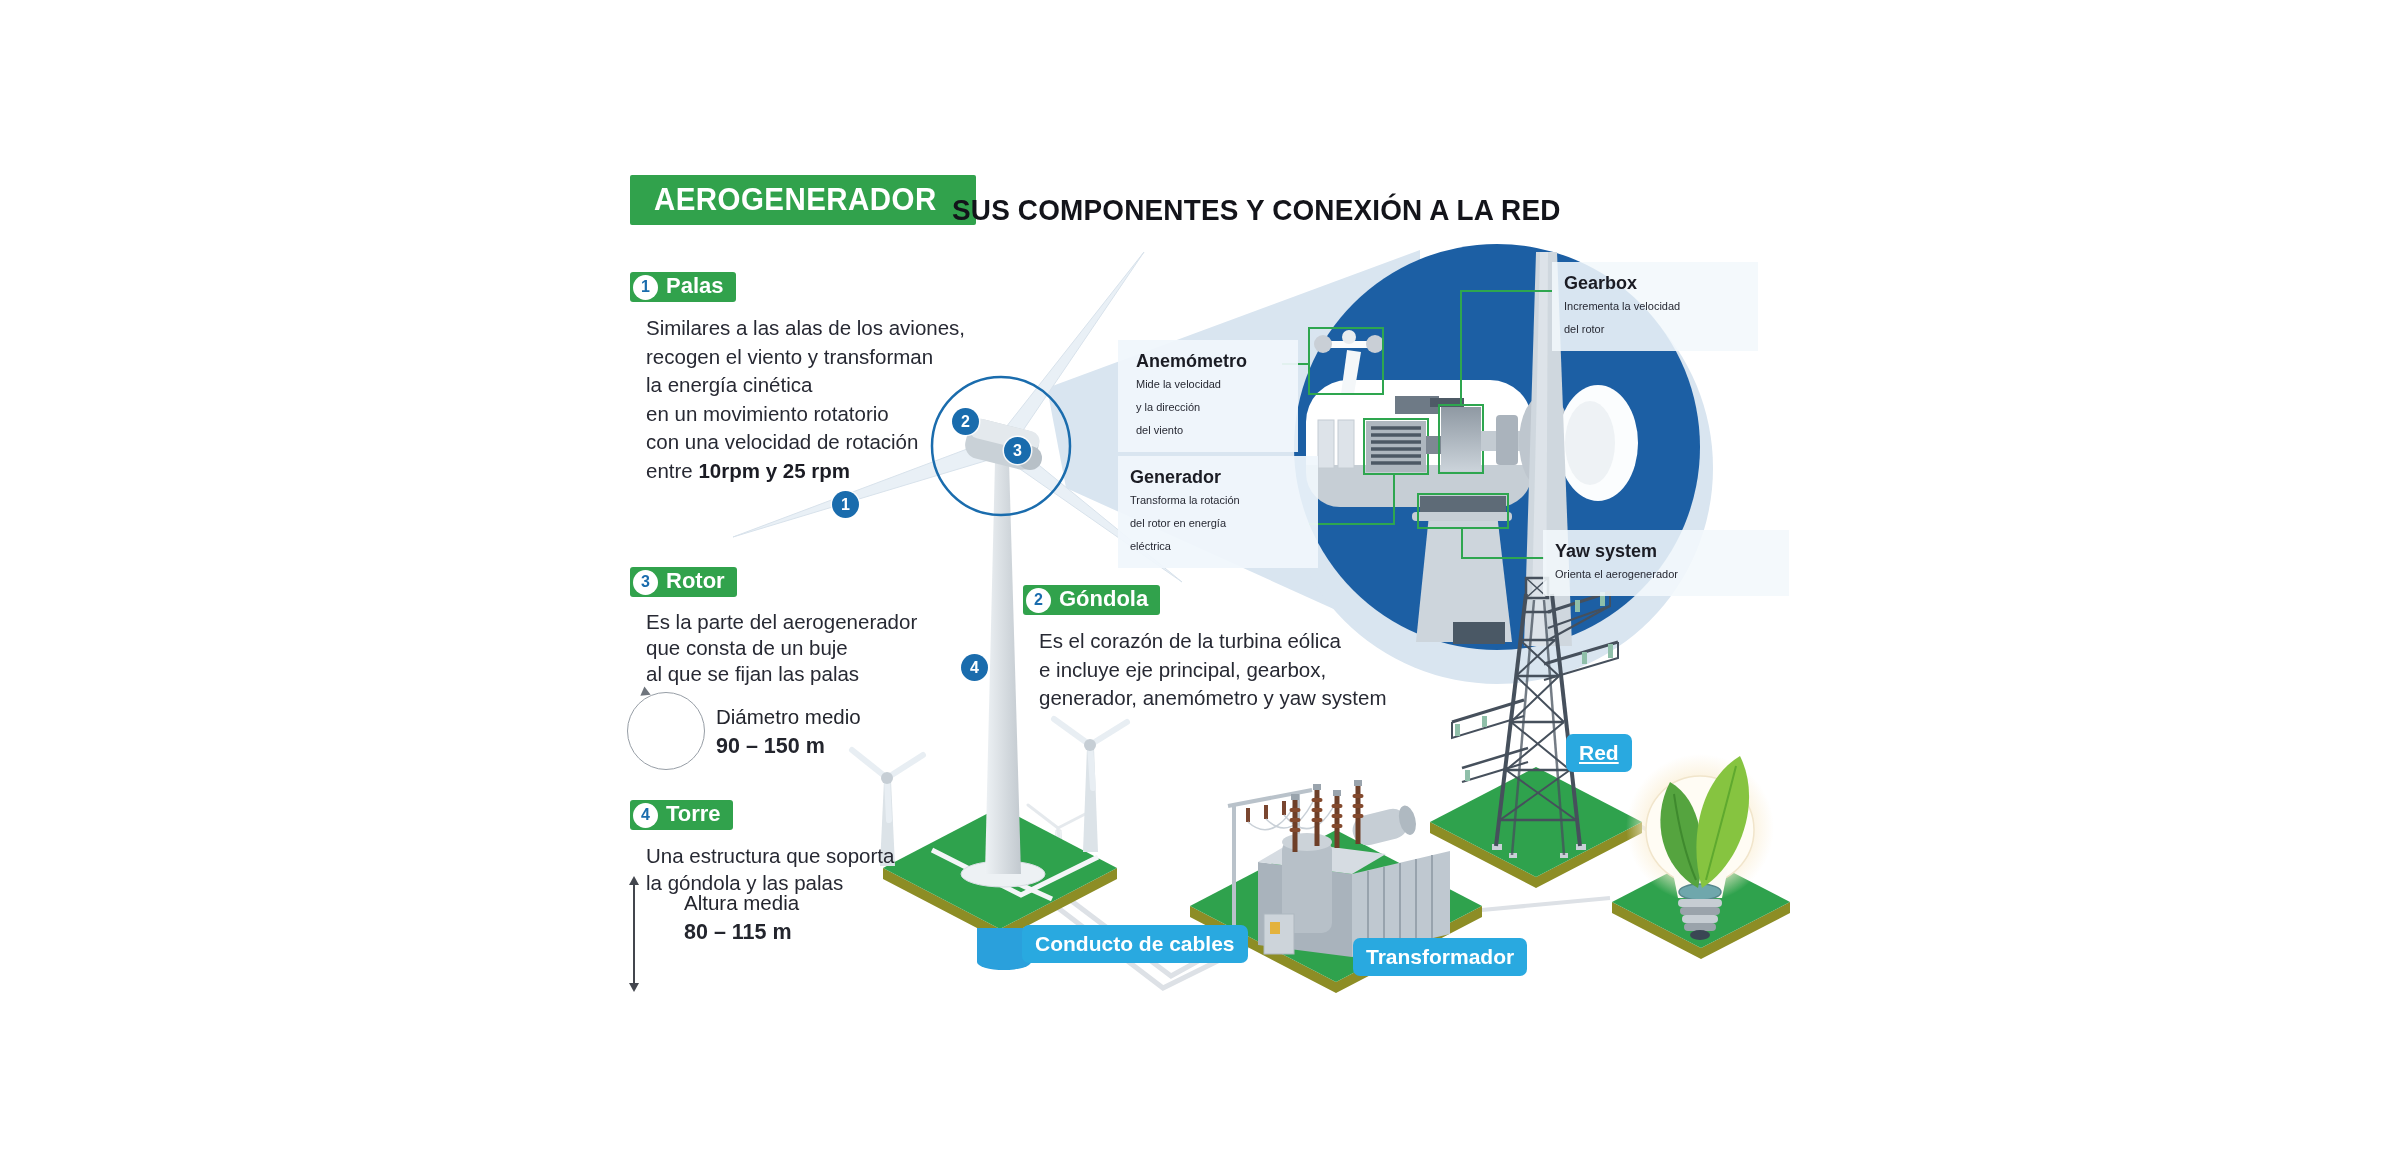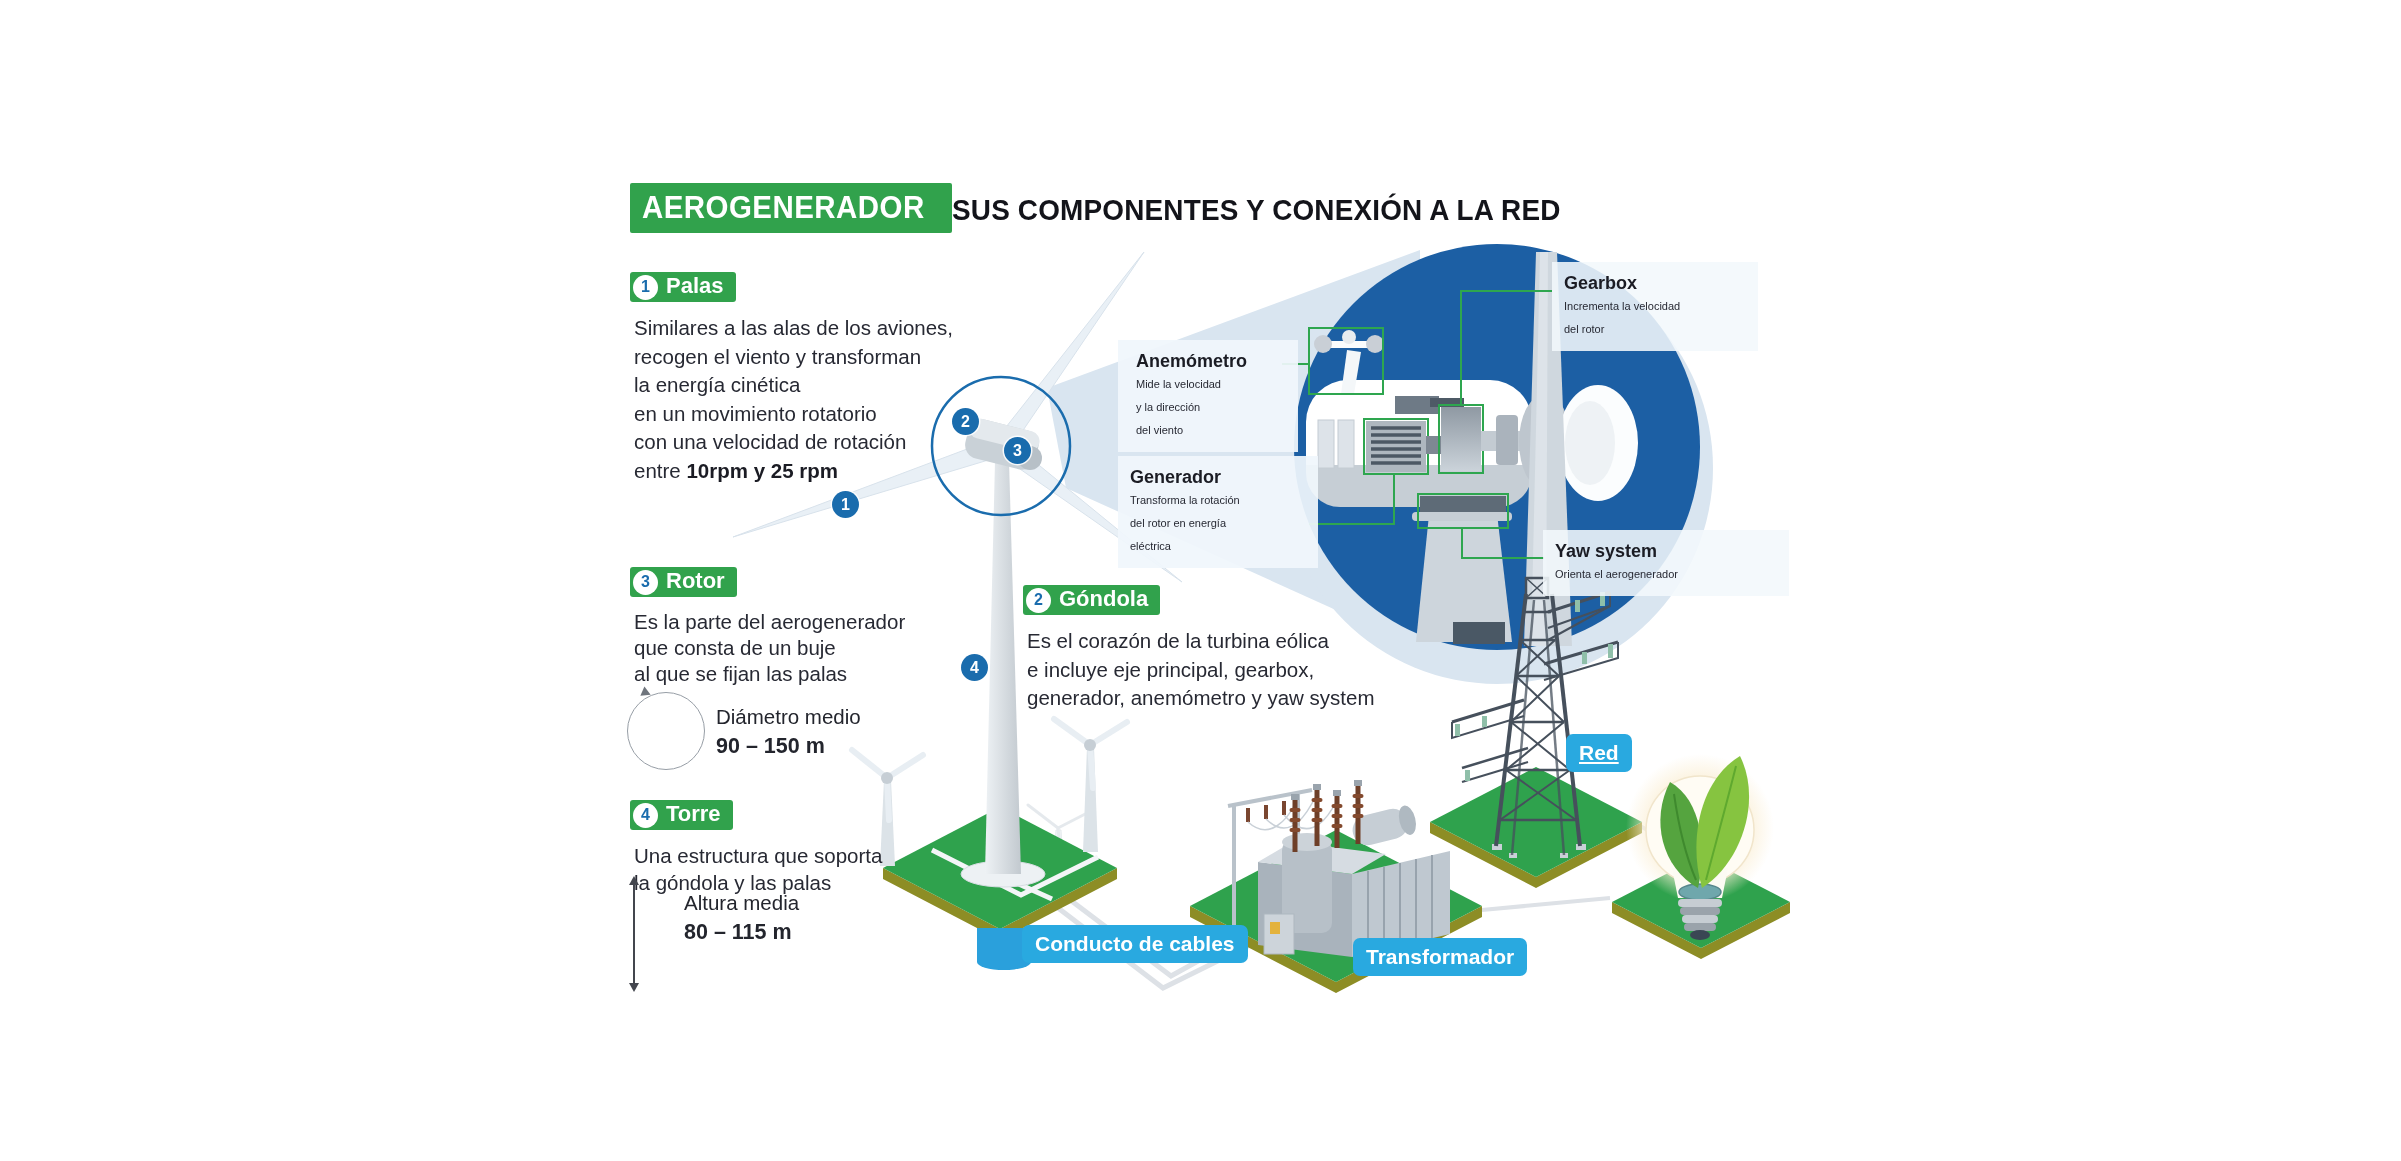--- a/index.html
+++ b/index.html
@@ -1,35 +1,35 @@
 <!DOCTYPE html>
 <html><head>
 <meta charset="utf-8">
 <style>
   html,body{margin:0;padding:0;background:#ffffff;}
   .stage{position:relative;width:2401px;height:1161px;background:#ffffff;overflow:hidden;
          font-family:"Liberation Sans",sans-serif;color:#23252D;}
   svg.art{position:absolute;left:600px;top:170px;width:1220px;height:850px;}
 
   
-  .brand-box{position:absolute;left:630px;top:183px;height:50px;background:#31A24C;color:#fff;
-             display:flex;align-items:center;padding:0 12px;border-radius:2px;}
+  .brand-box{position:absolute;left:630px;top:175px;height:50px;background:#31A24C;color:#fff;
+             display:flex;align-items:center;padding:0 24px;border-radius:2px;}
   .brand-box span{font-size:31px;font-weight:700;letter-spacing:.5px;transform:scaleX(.95);transform-origin:left center;white-space:nowrap;}
   .main-title{position:absolute;left:952px;top:193px;font-size:30px;font-weight:700;color:#13141A;
               transform:scaleX(.93);transform-origin:left center;white-space:nowrap;letter-spacing:.2px;}
 
   
   .badge{display:inline-flex;align-items:center;gap:8px;background:#31A24C;border-radius:3px;
          padding:2px 12px 2px 3px;height:26px;}
   .badge-num{width:25px;height:25px;border-radius:50%;background:#fff;color:#1A6CAD;font-weight:700;
              font-size:16px;display:flex;align-items:center;justify-content:center;}
   .badge-label{color:#fff;font-weight:700;font-size:22px;line-height:1;padding-bottom:2px;white-space:nowrap;}
 
   .section{position:absolute;}
-  .body{margin:12px 4px 0;font-size:20.5px;line-height:28.5px;color:#272933;}
+  .body{margin:12px 16px 0;font-size:20.5px;line-height:28.5px;color:#272933;}
   .body b{font-weight:700;color:#1B1C24;}
   .metric{position:absolute;font-size:20.5px;line-height:29px;}
   .metric b{font-size:21.5px;}
 
   
   .rotcircle{position:absolute;left:627px;top:692px;width:76px;height:76px;border:1.6px solid #979EA6;border-radius:50%;}
   .rotcircle .tip{position:absolute;left:14px;top:-5px;width:0;height:0;border-left:9px solid #6E747C;
                   border-top:5px solid transparent;border-bottom:5px solid transparent;transform:rotate(24deg);}
 
   

